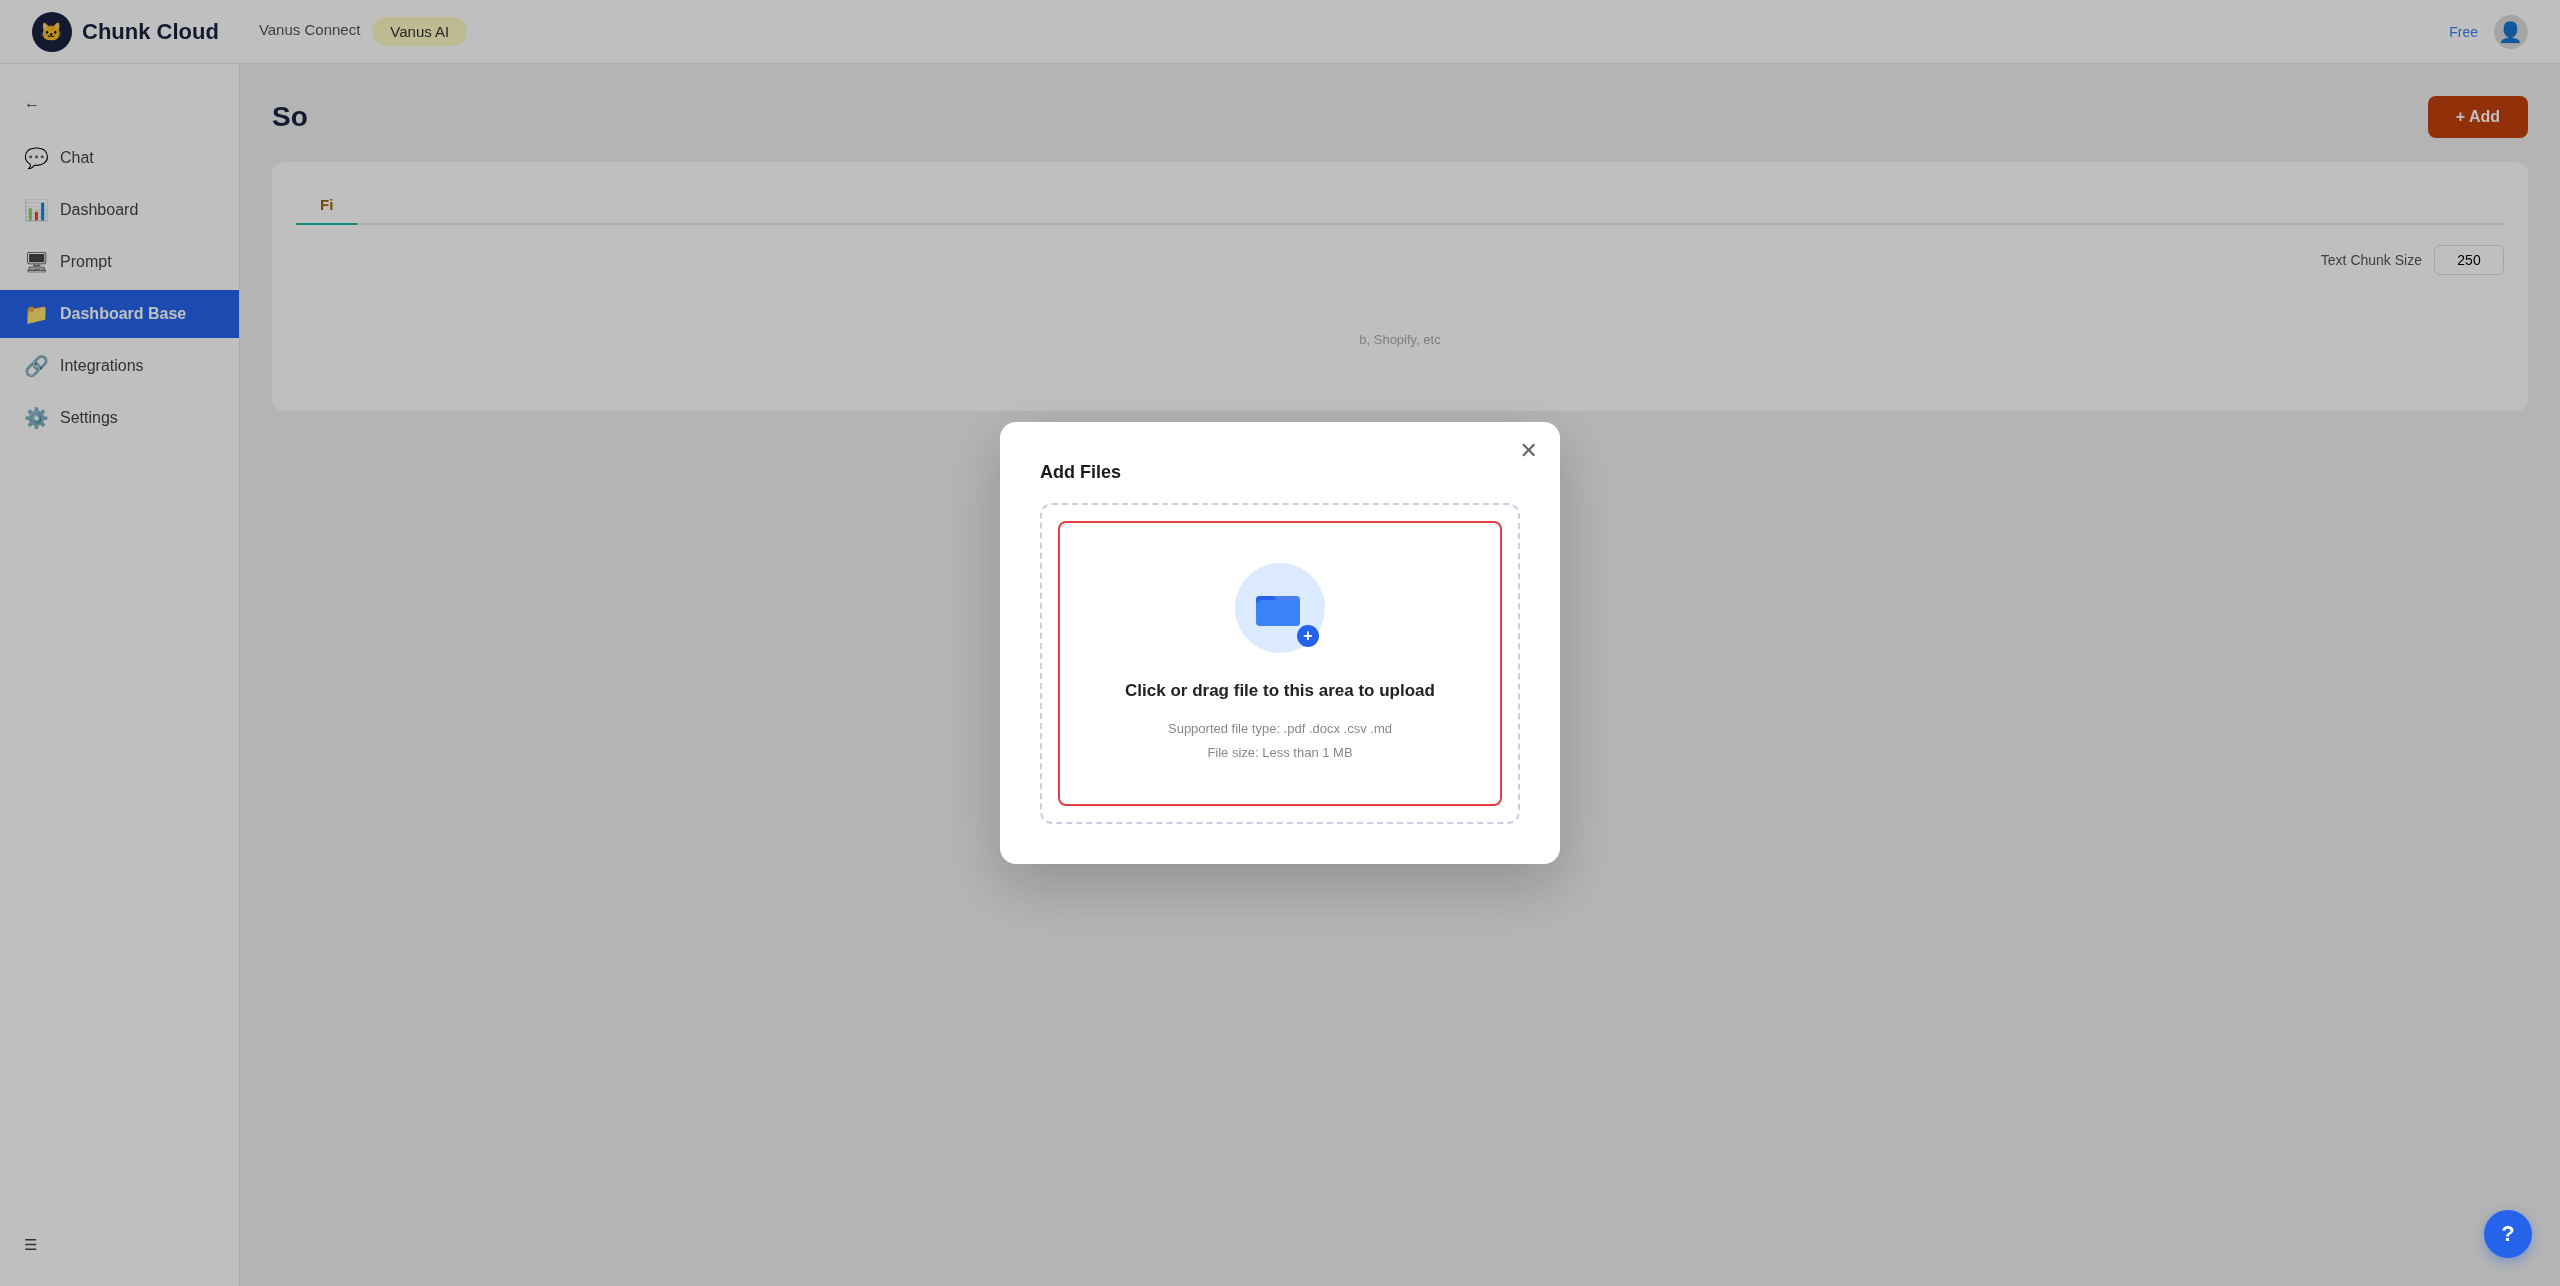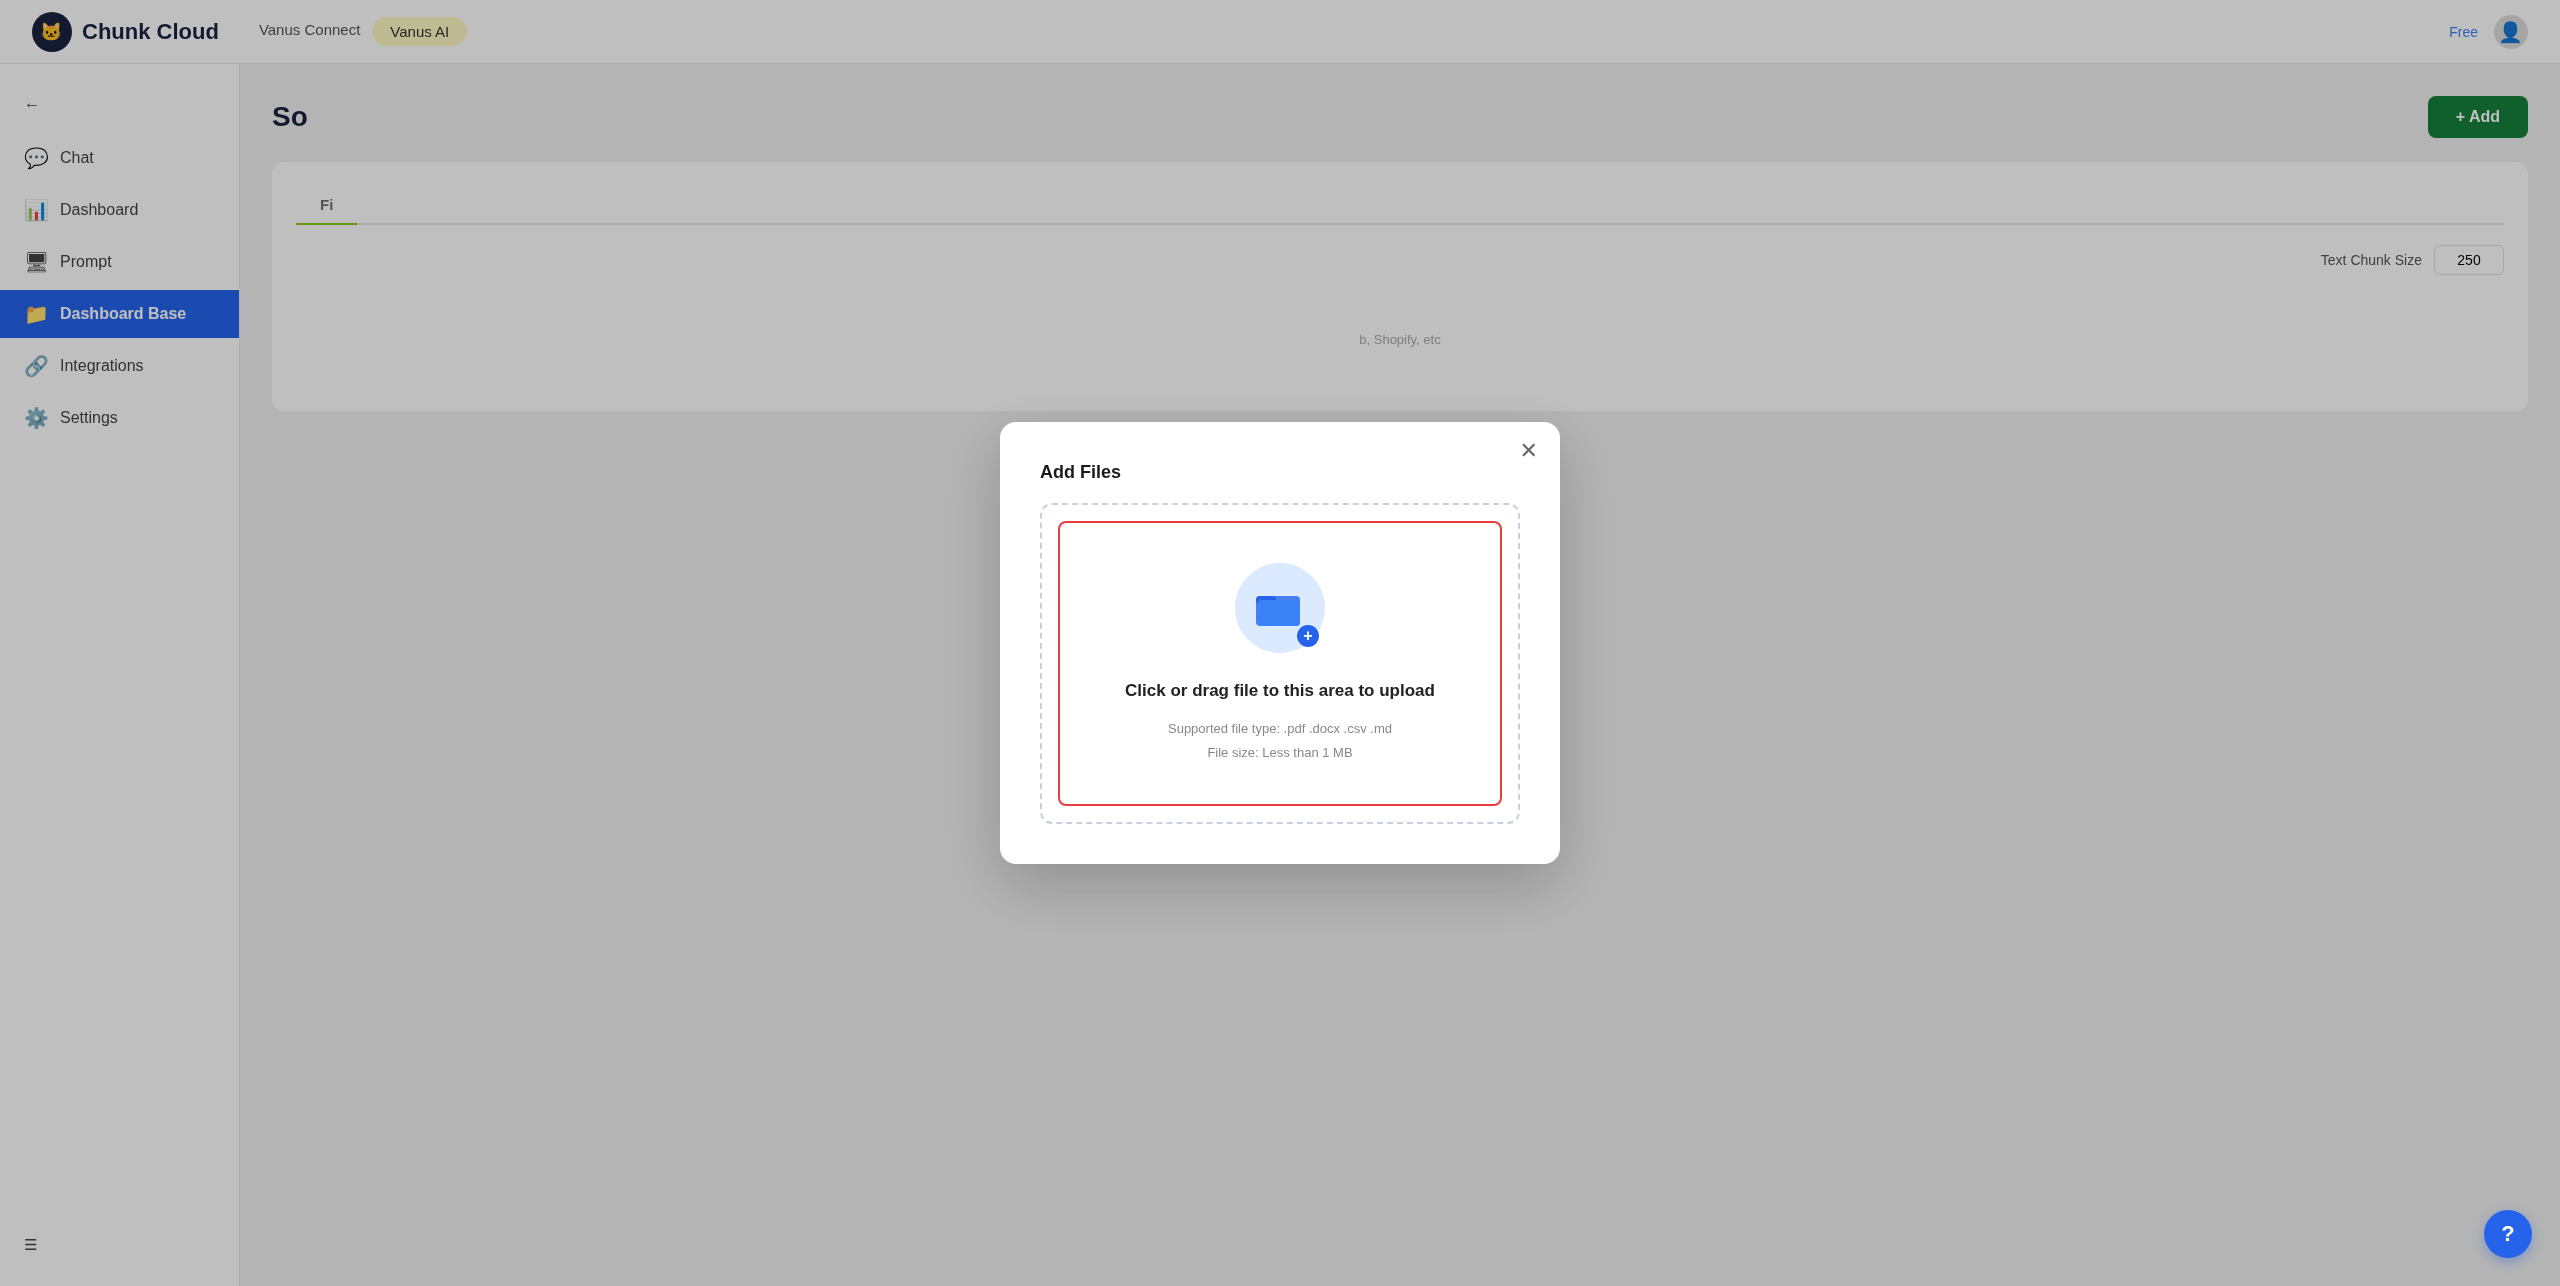--- a/index.html
+++ b/index.html
@@ -39,28 +39,28 @@
     .sidebar-item.active { background: #2563eb; color: #fff; font-weight: 600; }
     .sidebar-item .icon { font-size: 20px; width: 24px; text-align: center; }
     .sidebar-bottom { margin-top: auto; padding: 12px 24px; }
     .sidebar-bottom-item { display: flex; align-items: center; gap: 12px; color: #444; font-size: 15px; cursor: pointer; }
 
     
     .main { flex: 1; background: #f0f0f0; padding: 32px; position: relative; }
     .main-header { display: flex; justify-content: space-between; align-items: center; margin-bottom: 24px; }
     .page-title { font-size: 28px; font-weight: 700; color: #1a2340; }
     .add-btn {
-      background: #15803d; color: #fff; border: none; border-radius: 8px;
+      background: #c2410c; color: #fff; border: none; border-radius: 8px;
       padding: 12px 28px; font-size: 16px; font-weight: 600; cursor: pointer;
       display: flex; align-items: center; gap: 8px;
     }
     .content-card { background: #fff; border-radius: 12px; padding: 24px; }
     .tabs { display: flex; gap: 0; margin-bottom: 20px; border-bottom: 2px solid #e5e7eb; }
     .tab { padding: 10px 24px; font-size: 15px; cursor: pointer; color: #666; border-bottom: 2px solid transparent; margin-bottom: -2px; }
-    .tab.active { color: #737373; border-bottom: 2px solid #84cc16; font-weight: 600; }
+    .tab.active { color: #a16207; border-bottom: 2px solid #14b8a6; font-weight: 600; }
     .table-controls { display: flex; justify-content: flex-end; align-items: center; gap: 12px; margin-bottom: 16px; }
     .chunk-label { font-size: 14px; color: #555; }
     .chunk-input { border: 1px solid #ddd; border-radius: 6px; padding: 6px 12px; width: 70px; text-align: center; font-size: 14px; }
     .table-header { display: grid; grid-template-columns: 1fr 1fr 1fr; padding: 8px 0; border-bottom: 1px solid #eee; }
     .table-header span { font-weight: 600; font-size: 14px; color: #333; text-align: center; }
     .empty-state { padding: 40px; text-align: center; color: #999; font-size: 14px; }
     .shopify-hint { color: #aaa; font-size: 13px; }
 
     
     .overlay {

